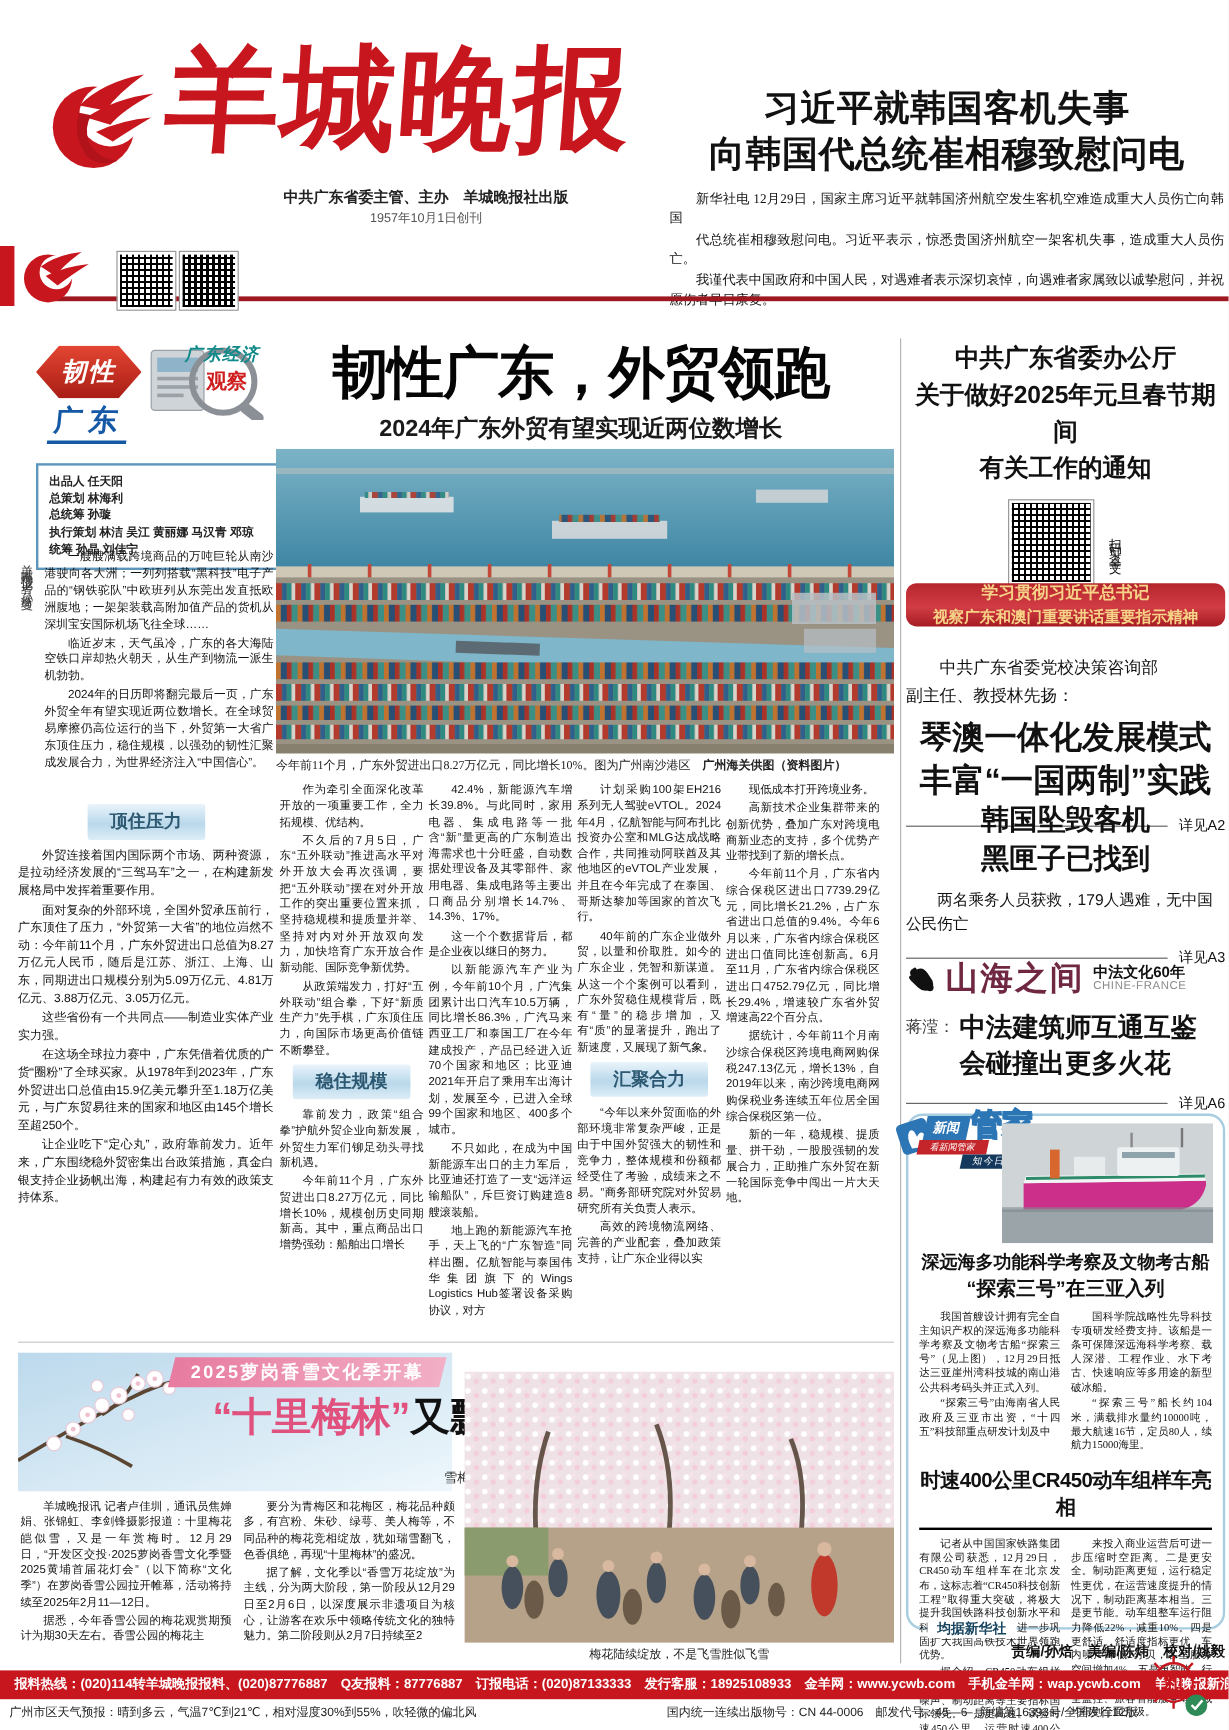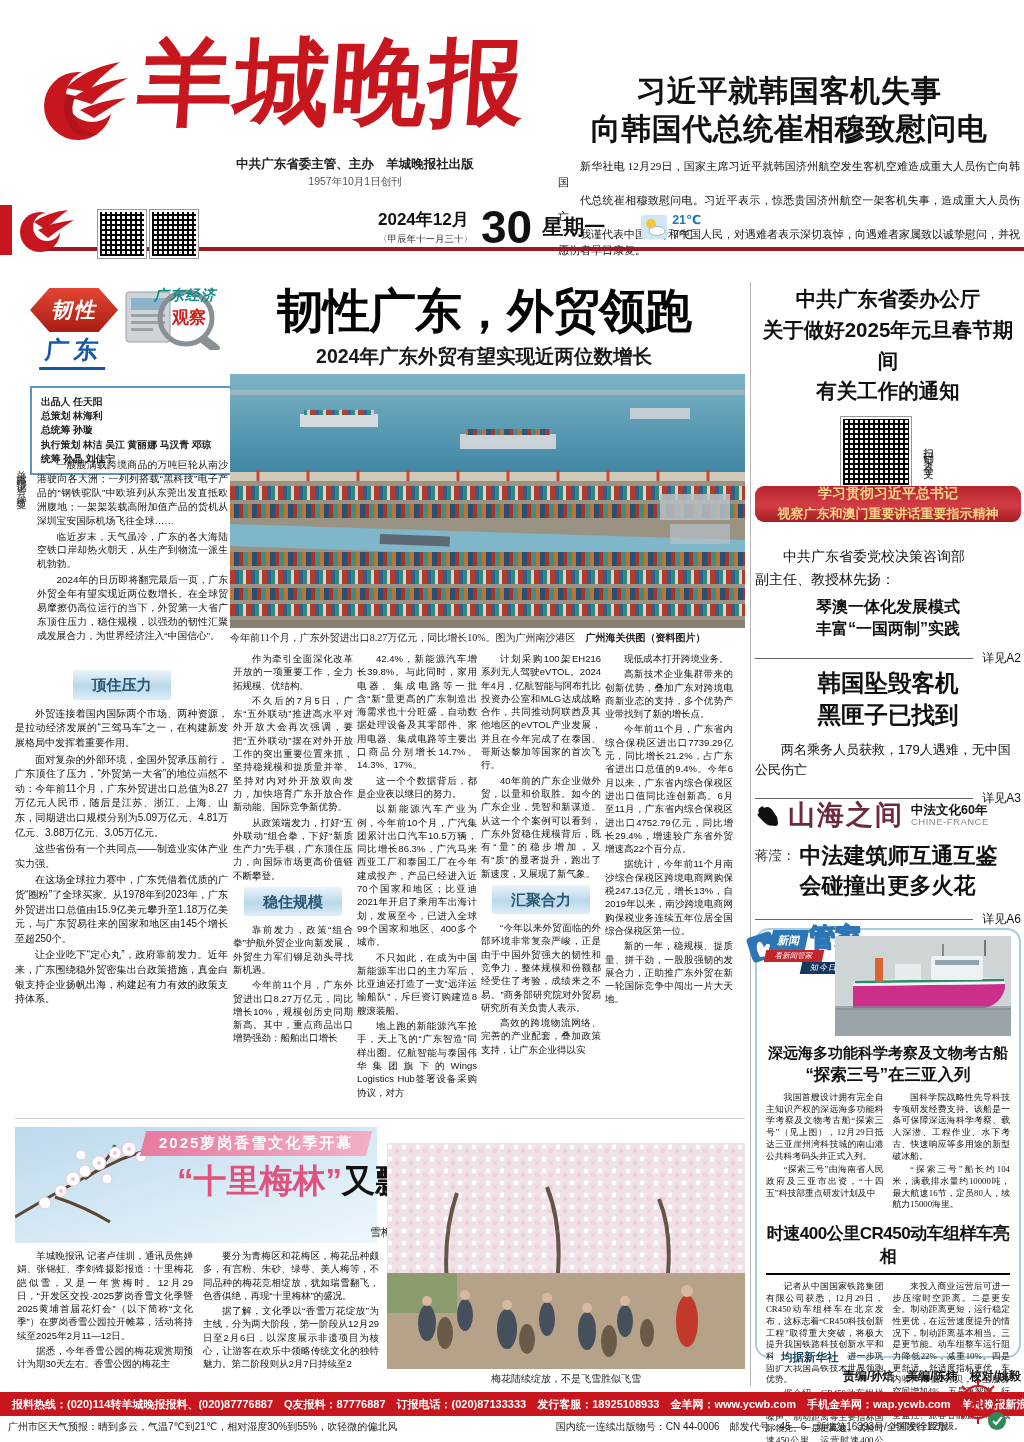--- a/index.html
+++ b/index.html
@@ -74,21 +74,21 @@
   #notice-qr-row{display:flex;justify-content:center;align-items:center;gap:10px;margin-top:10px;}
   #notice-qr-row .qr{width:66px;height:66px;}
   #qr-caption{writing-mode:vertical-rl;font-size:10.5px;letter-spacing:4px;height:66px;}
   #red-banner{top:486px;height:36px;border-radius:9px;background:linear-gradient(180deg,#b5242c,#d23d45 55%,#a61b22);
       display:flex;flex-direction:column;justify-content:center;text-align:center;color:#f7d387;font-weight:800;}
   #red-banner .b1{font-size:14px;}
   #red-banner .b2{font-size:13px;margin-top:2px;}
   #qinao{top:546px;}
   #qinao .byl{font-size:14px;line-height:1.5;color:#111;}
   #qinao .byl p:first-child{text-indent:2em;}
-  #qinao .hl{margin-top:6px;text-align:center;font-size:16px;font-weight:900;line-height:1.35;}
+  #qinao .hl{margin-top:6px;text-align:center;font-size:27px;font-weight:900;line-height:1.35;}
   .see-row{display:flex;align-items:center;margin-top:11px;}
   .see-row .ln{flex:1;border-top:1px solid #666;}
   .see-row .lbl{font-size:12px;color:#111;margin-left:9px;}
   #korea{top:668px;}
   #korea .hl{text-align:center;font-size:23.5px;font-weight:900;line-height:1.35;}
   #korea .sub{margin-top:9px;font-size:13px;line-height:1.5;text-indent:2em;}
   #shanhai{top:802px;}
   #shanhai .logo-row{display:flex;align-items:flex-end;gap:7px;}
   #shanhai .ttl{font-size:27px;font-weight:900;color:#702742;letter-spacing:2px;line-height:1;}
   #shanhai .subcol{line-height:1.15;padding-bottom:1px;}
@@ -176,39 +176,20 @@
 
   <div class="abs" id="spine"></div>
   <svg class="abs" style="left:16px;top:208px" width="76" height="48" viewBox="0 0 76 48">
     <circle cx="24" cy="24" r="20" fill="#c8161e"></circle>
     <circle cx="31" cy="19" r="14" fill="#fff"></circle>
     <path d="M18 14 Q32 4 52 2 Q38 12 30 22 Z" fill="#c8161e"></path>
     <path d="M22 22 Q38 14 58 12 Q42 22 32 30 Z" fill="#c8161e"></path>
   </svg>
   <div class="abs qr" style="left:98px;top:210px"></div>
   <div class="abs qr" style="left:150px;top:210px"></div>
-  <div class="abs" id="date-group">
-    <div>
-      <div id="date-ym">2024年12月</div>
-      <div id="date-lunar">〈甲辰年十一月三十〉</div>
-    </div>
-    <div id="date-day">30</div>
-    <div id="date-week">星期一</div>
-    <div id="weather">
-      <svg width="26" height="24" viewBox="0 0 26 24">
-        <rect width="26" height="24" rx="3" fill="#cfe6f5"></rect>
-        <circle cx="10" cy="9" r="5" fill="#f5c63a"></circle>
-        <ellipse cx="16" cy="16" rx="8" ry="4.5" fill="#fff" stroke="#9db9cc"></ellipse>
-      </svg>
-      <div>
-        <div id="temp-high">21℃</div>
-        <div id="temp-low">7℃</div>
-      </div>
-    </div>
-  </div>
 
   <div class="abs" id="badge-renxing">
     <div id="badge-hex">韧性</div>
     <div><span id="badge-gd">广东</span></div>
   </div>
   <div class="abs" id="obs-logo">
     <svg width="108" height="66" viewBox="0 0 108 66">
       <rect x="6" y="8" width="44" height="50" rx="3" fill="#cfd4d8" stroke="#9aa1a7"></rect>
       <rect x="11" y="14" width="34" height="12" fill="#8fb4c9"></rect>
       <rect x="11" y="30" width="34" height="3" fill="#9aa1a7"></rect>

